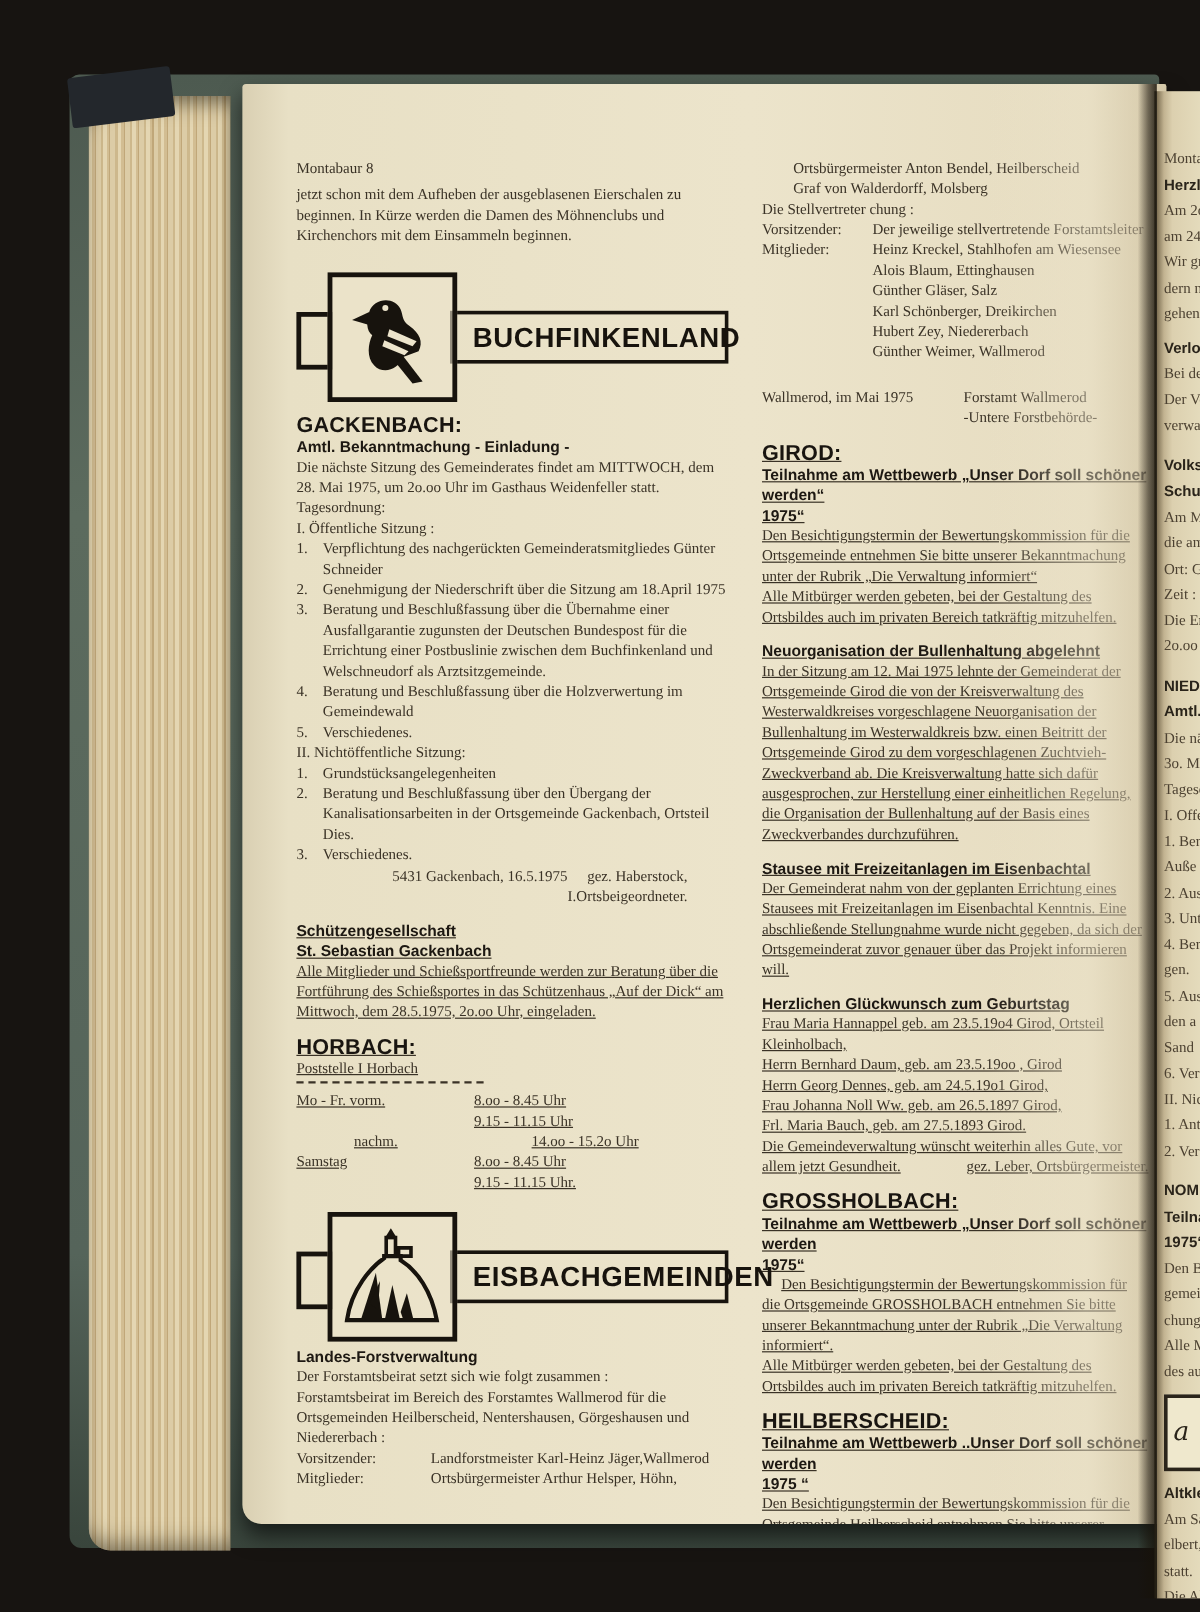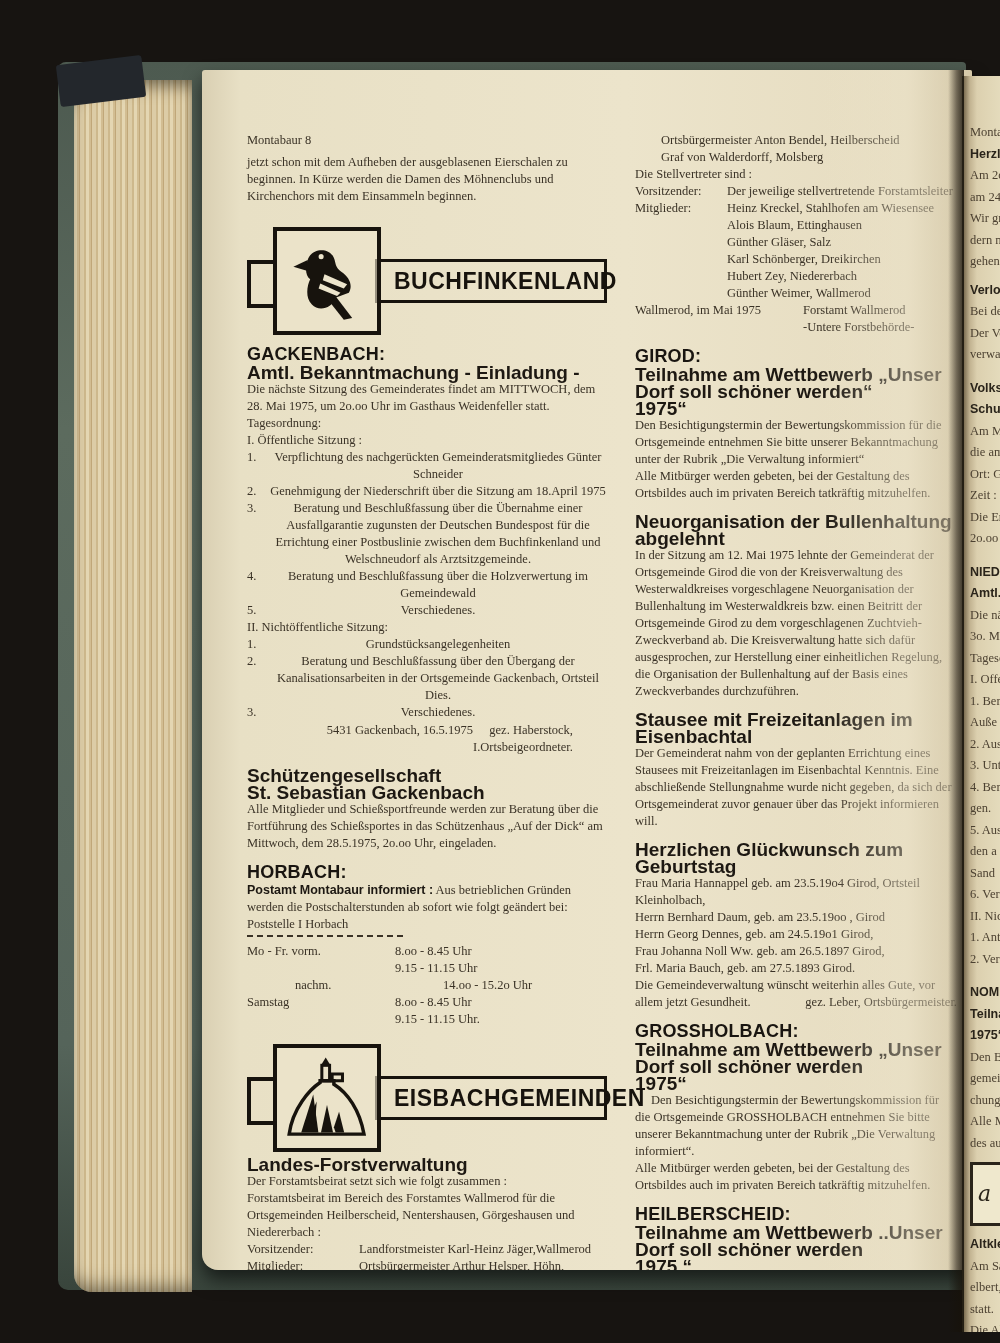--- a/index.html
+++ b/index.html
@@ -29,39 +29,39 @@
         background:linear-gradient(90deg,#7d6f53 0,#c2b391 6px,#dcd0af 13px,#e5dcbd 100%);
         border-left:2px solid #241f14;}
 
   
   .content{position:absolute;left:45px;top:62px;width:712px;display:flex;gap:28px;
            color:#3a3226;font-size:12.5px;line-height:17px;}
   .colL{width:360px;flex:none;}
   .colR{width:322px;flex:none;}
   .h1{font-family:"Liberation Sans",sans-serif;font-weight:bold;font-size:18px;line-height:19px;
       color:#191510;letter-spacing:.2px;}
-  .h2{font-family:"Liberation Sans",sans-serif;font-weight:bold;font-size:19px;line-height:17px;
+  .h2{font-family:"Liberation Sans",sans-serif;font-weight:bold;font-size:13px;line-height:17px;
       color:#1d1812;}
-  .sect{margin-top:11px;}
+  .sect{margin-top:11px;text-decoration:underline;}
   p{margin:0;}
   .bsans{font-family:"Liberation Sans",sans-serif;font-weight:bold;color:#1d1812;}
 
   
   .oli{display:flex;}
   .oli .n{width:22px;flex:none;}
-  .oli .t{flex:1;text-align:center;}
+  .oli .t{flex:1;}
   .kv{display:flex;}
   .kv .kl{width:112px;flex:none;}
   .kvr .kl{width:92px;}
   .kv .kd{flex:1;}
   .indent1{padding-left:26px;}
 
   .sigrow{display:flex;margin-top:1px;text-align:right;}
   .sigrow .sl{width:212px;flex:none;padding-left:14px;}
-  .sigrow2{display:flex;}
+  .sigrow2{display:flex;margin-top:21px;}
   .sigrow2 .sl{width:168px;flex:none;}
   .closing{display:flex;justify-content:space-between;}
 
   
   .hrow{display:flex;}
   .hrow .hl{width:148px;flex:none;}
   .hrow.hindent .hl{padding-left:48px;}
   .dashline{width:156px;border-top:2px dashed #3a3226;margin:2px 0 6px 0;}
 
   
@@ -164,21 +164,20 @@
       </div>
 
       <div class="sect">
         <div class="h2">Schützengesellschaft</div>
         <div class="h2">St. Sebastian Gackenbach</div>
         <p>Alle Mitglieder und Schießsportfreunde werden zur Beratung über die Fortführung des Schießsportes in das Schützenhaus „Auf der Dick“ am Mittwoch, dem 28.5.1975, 2o.oo Uhr, eingeladen.</p>
       </div>
 
       <div class="sect">
         <div class="h1">HORBACH:</div>
-        <p><span class="bsans">Postamt Montabaur informiert :</span><span> Aus betrieblichen Gründen werden die Postschalterstunden ab sofort wie folgt geändert bei:</span></p>
         <p>Poststelle I Horbach</p>
         <div class="dashline"></div>
         <div>
             <div class="hrow">
               <span class="hl">Mo - Fr.  vorm.</span>
               <span class="hv">8.oo -  8.45 Uhr</span>
             </div>
             <div class="hrow">
               <span class="hl"></span>
               <span class="hv">9.15 - 11.15 Uhr</span>
@@ -231,21 +230,21 @@
         </div>
       </div>
     </div>
 
     <div class="colR">
       <div>
         <div class="indent1">
             <span style="display:block;">Ortsbürgermeister Anton Bendel, Heilberscheid</span>
             <span style="display:block;">Graf von Walderdorff, Molsberg</span>
           </div>
-        <p>Die Stellvertreter sind :</p>
+        <p>Die Stellvertreter chung :</p>
         <div class="kv kvr">
           <span class="kl">Vorsitzender:</span>
           <span class="kd">Der jeweilige stellvertretende Forstamtsleiter</span>
         </div>
         <div class="kv kvr">
           <span class="kl">Mitglieder:</span>
           <span class="kd">
             <span><span style="display:block;">Heinz Kreckel, Stahlhofen am Wiesensee</span><span style="display:block;">Alois Blaum, Ettinghausen</span><span style="display:block;">Günther Gläser, Salz</span><span style="display:block;">Karl Schönberger, Dreikirchen</span><span style="display:block;">Hubert Zey, Niedererbach</span><span style="display:block;">Günther Weimer, Wallmerod</span></span>
           </span>
         </div>

